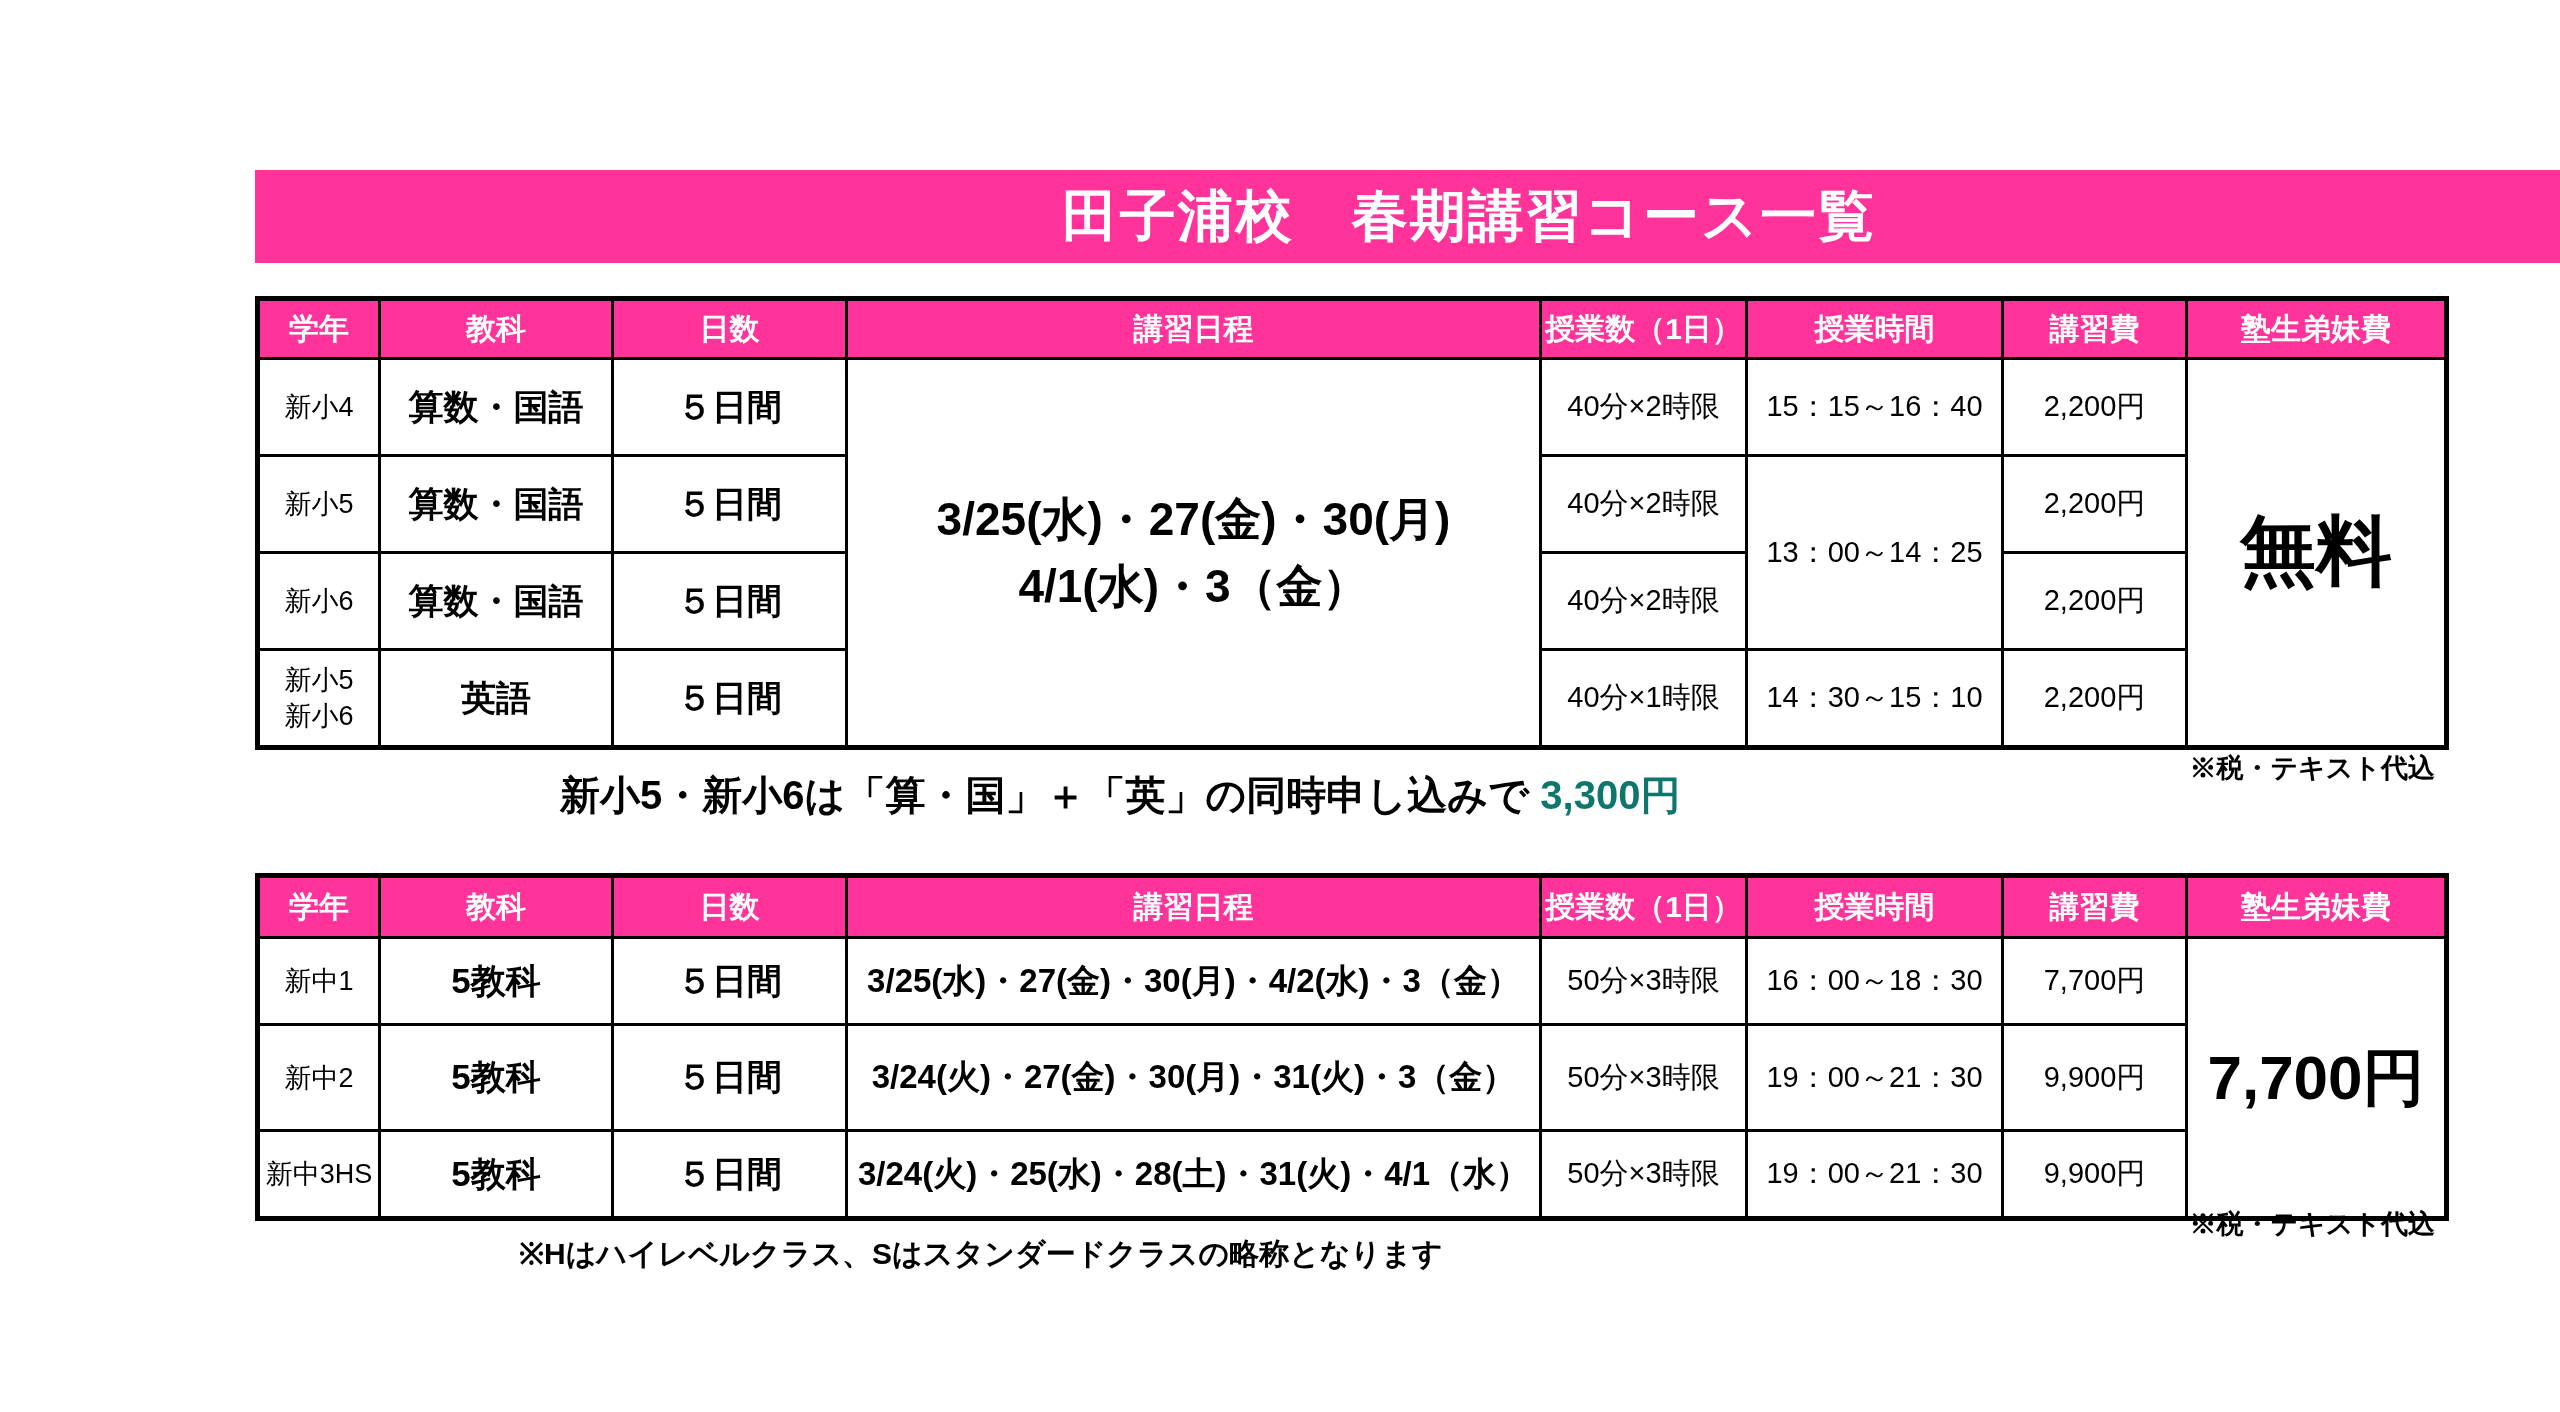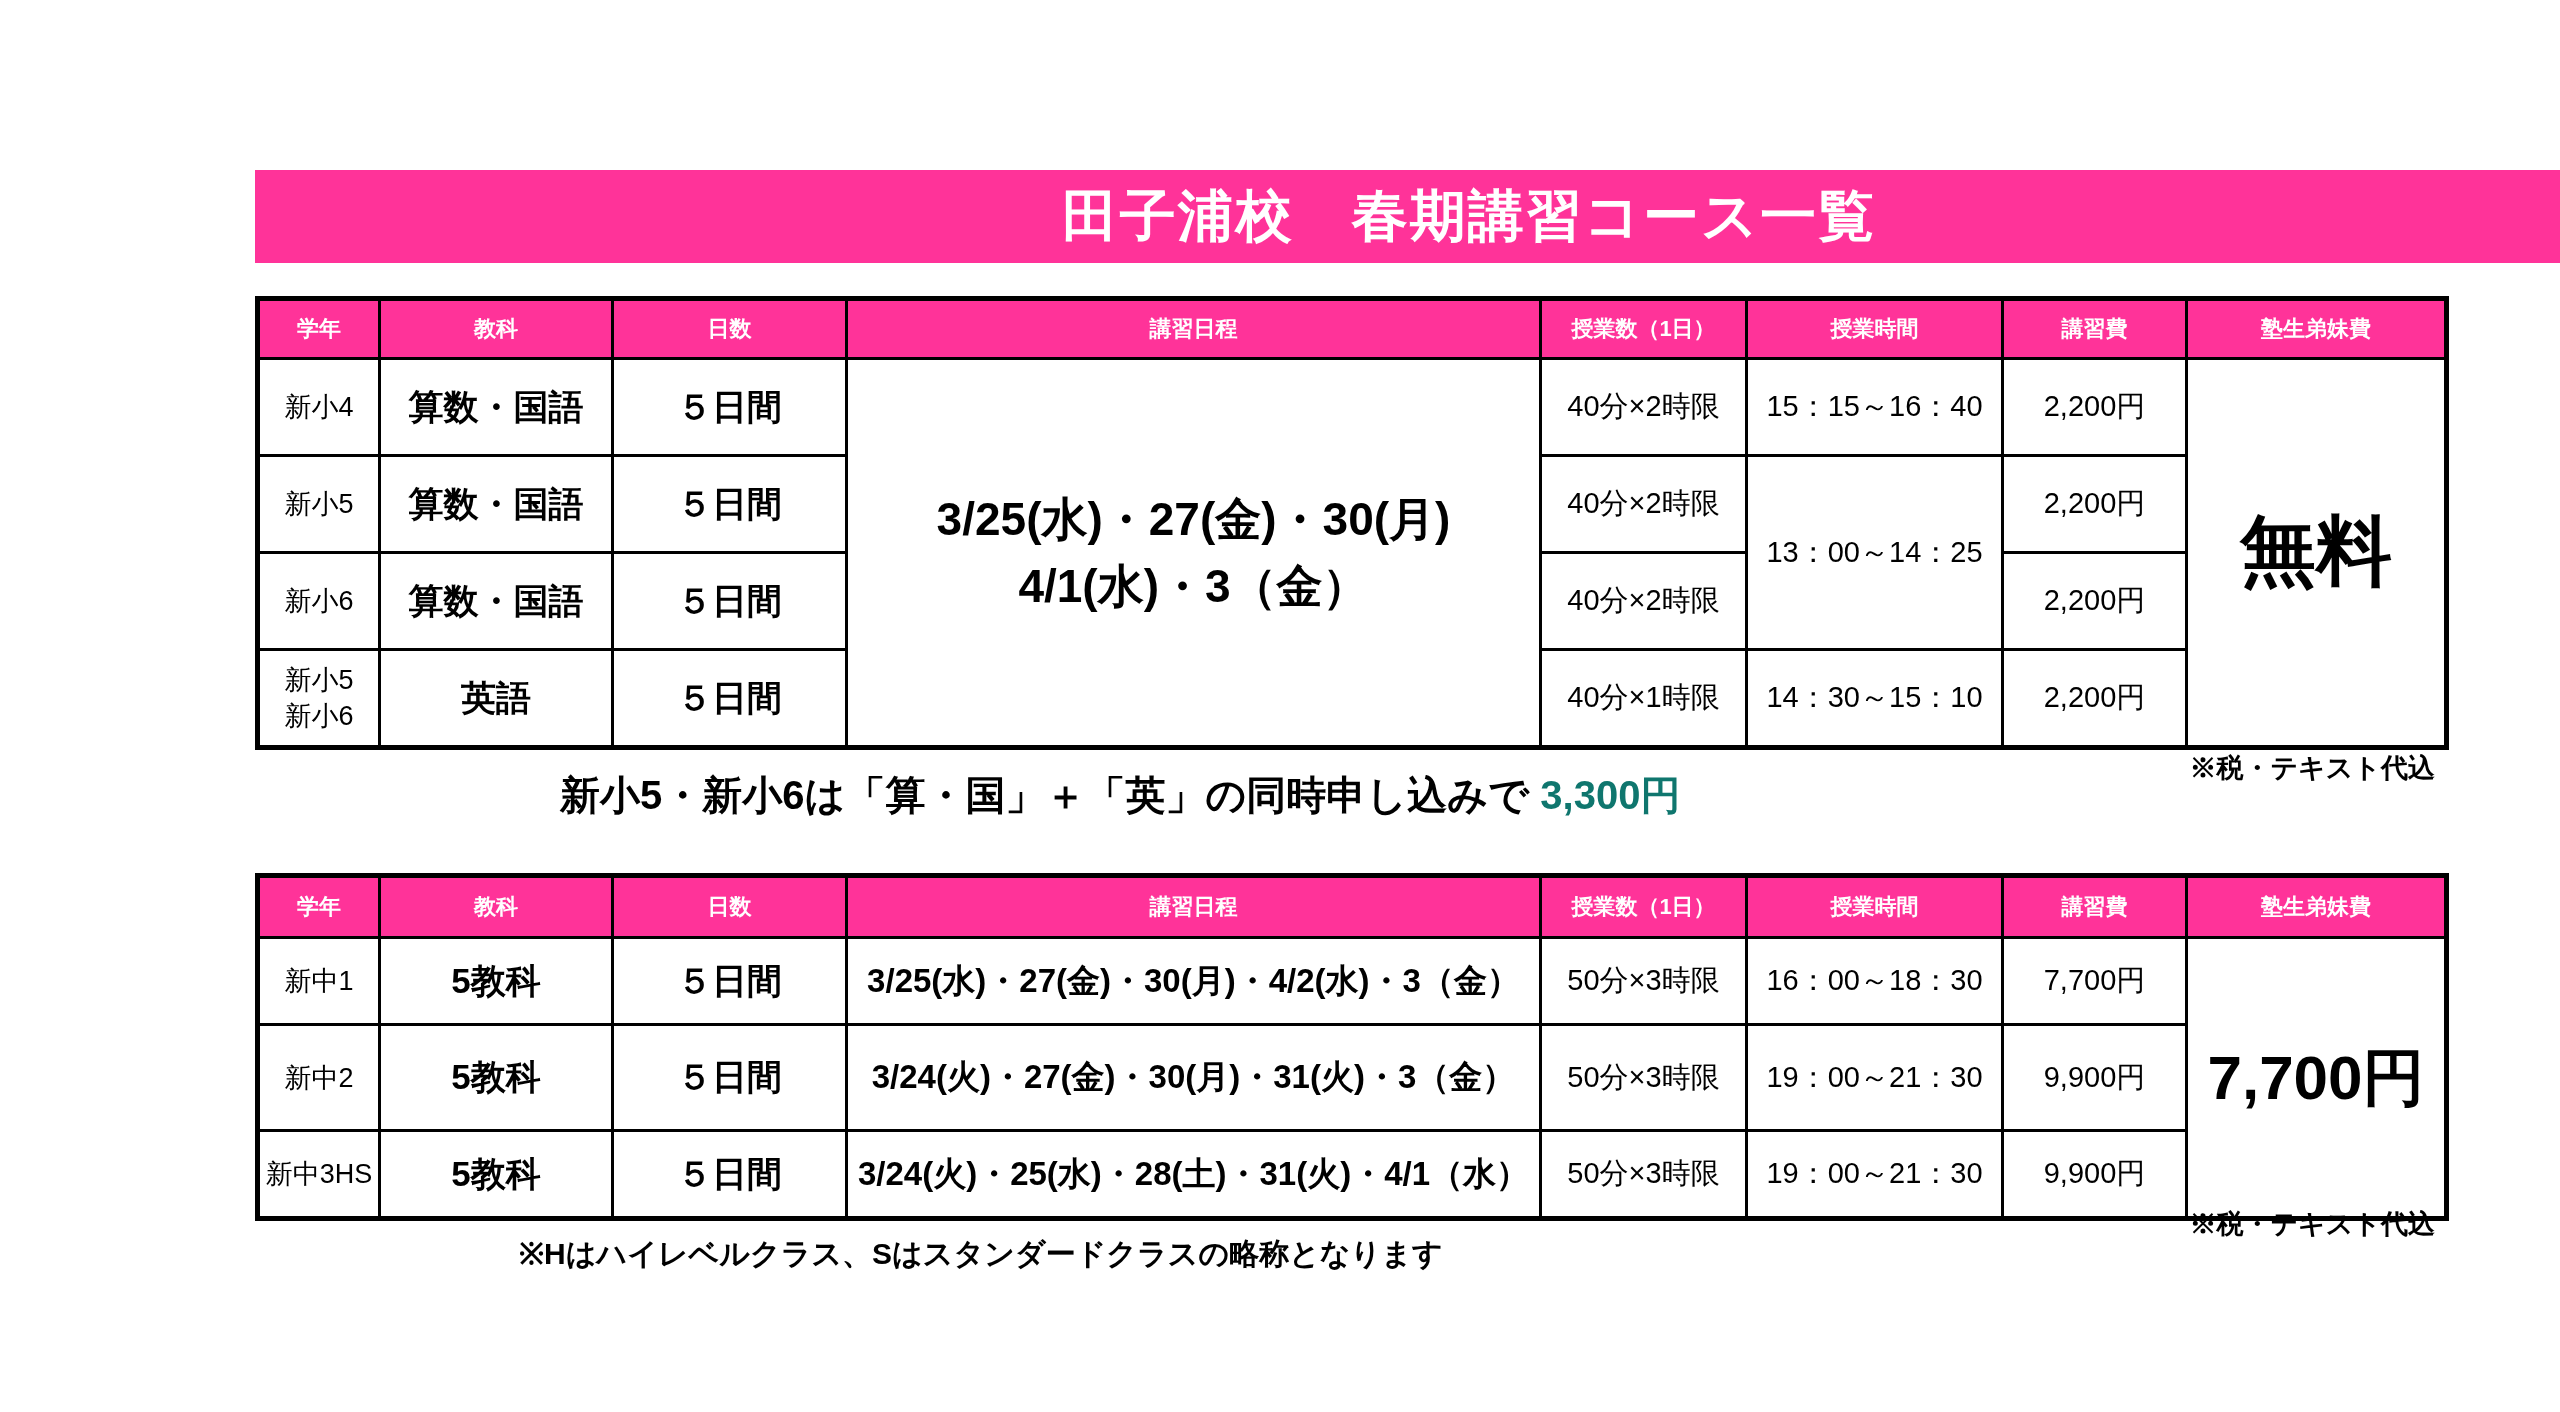--- a/index.html
+++ b/index.html
@@ -16,21 +16,21 @@
     position:absolute;left:255px;border-collapse:collapse;table-layout:fixed;
     border:5px solid #000;
   }
   #elementary-table{top:296px;}
   #junior-table{top:873px;}
   th,td{
     border:3px solid #000;text-align:center;vertical-align:middle;
     padding:0;overflow:hidden;
   }
   th{
-    background:#FF3399;color:#ffffff;font-weight:bold;font-size:22px;
+    background:#FF3399;color:#ffffff;font-weight:bold;font-size:30px;
   }
   td{font-size:29px;}
   .c-grade{font-size:27px;}
   .c-subject{font-size:35px;font-weight:bold;}
   .c-days{font-size:35px;font-weight:bold;}
   .c-schedule-merged{font-size:46px;font-weight:bold;line-height:1.45;}
   .c-schedule{font-size:33px;font-weight:bold;}
   .c-periods{font-size:29px;}
   .c-time{font-size:29px;}
   .c-fee{font-size:29px;}

